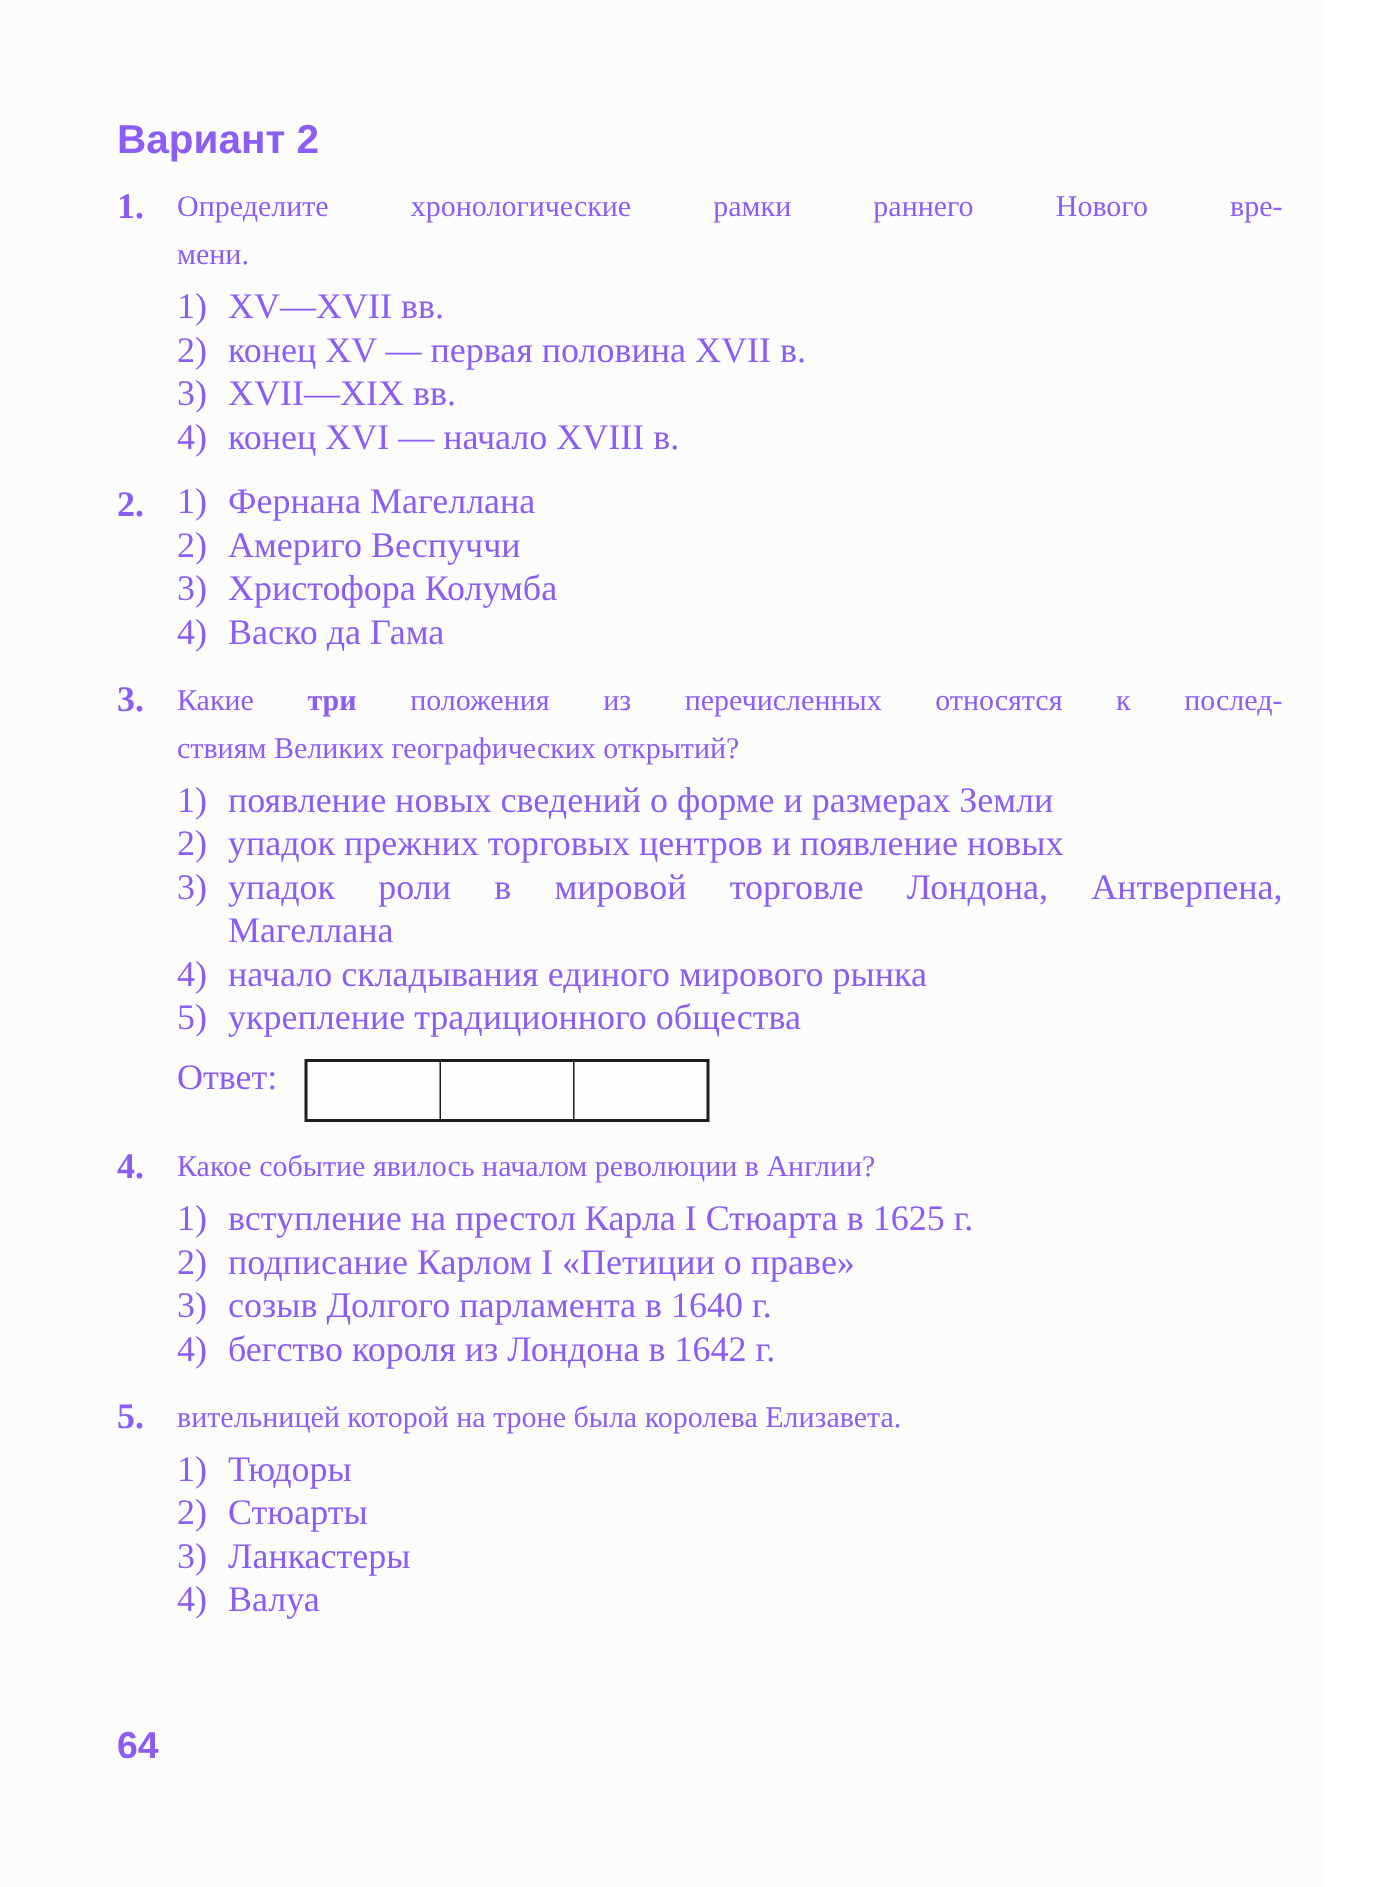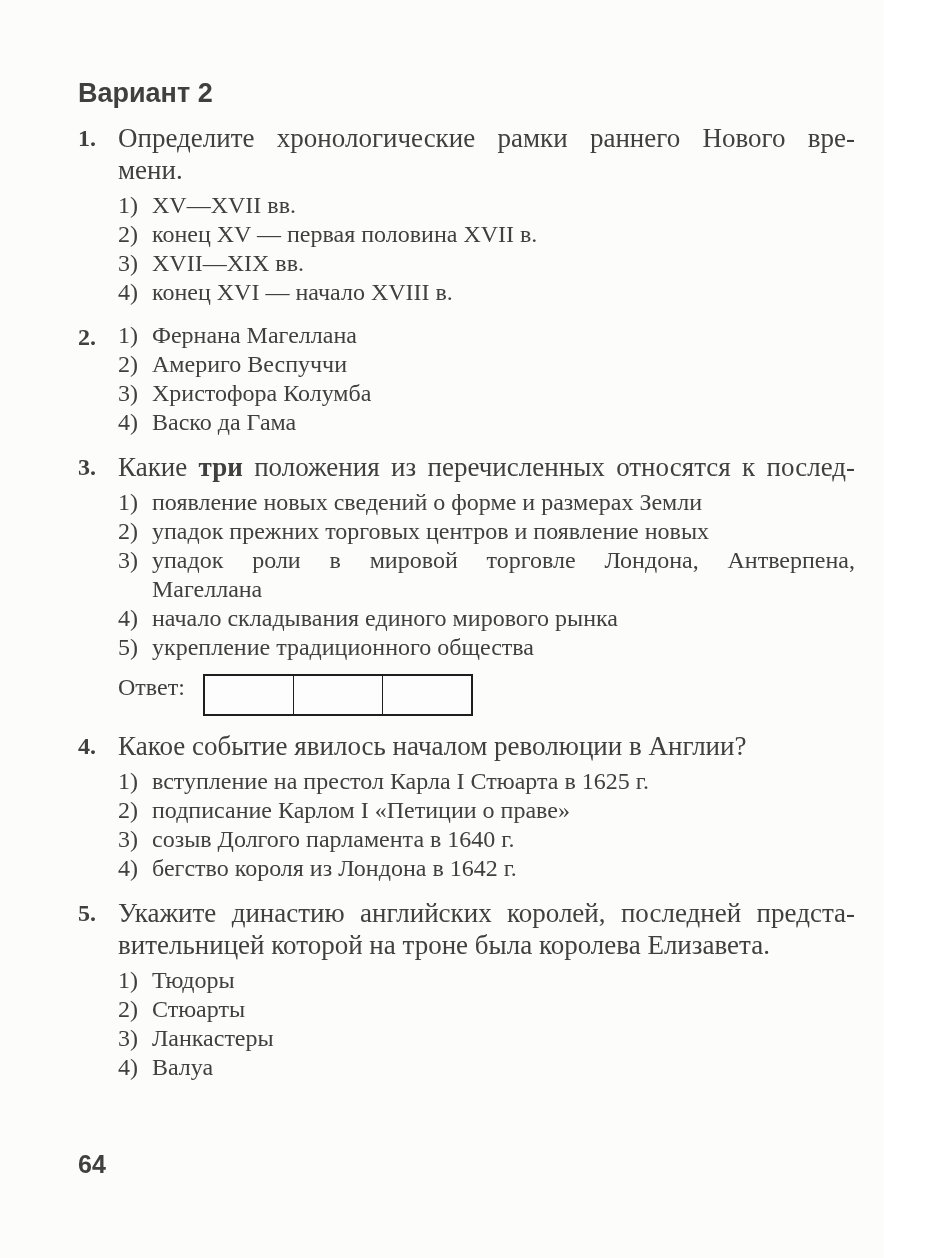--- a/index.html
+++ b/index.html
@@ -1,39 +1,39 @@
 <!DOCTYPE html>
 <html lang="ru"><head>
 <meta charset="utf-8">
 <style>
   html,body { margin:0; padding:0; background:#ffffff; }
   .page {
     position:relative;
     width:884px; height:1258px;
     background:#fcfcfb;
     font-family:"Liberation Serif", serif;
-    color:#404040;
+    color:#8b5cf6;
     overflow:hidden;
   }
   .content {
     position:absolute; left:78px; top:78px; width:777px;
   }
   .variant-title {
     font-family:"Liberation Sans", sans-serif;
     font-weight:bold;
     font-size:27px; line-height:30px;
     margin:0 0 14px 0;
     letter-spacing:0px;
   }
   .question { position:relative; padding-left:40px; margin-top:14px; width:737px; box-sizing:content-box; }
   .q-num {
     position:absolute; left:0; top:0;
     font-weight:bold; font-size:24px; line-height:32px;
   }
-  .q-text { font-size:27px; line-height:32px; width:737px; }
+  .q-text { font-size:20px; line-height:32px; width:737px; }
   .q-text .jl, .opt-body .jl { text-align:justify; text-align-last:justify; }
   .bold-word { font-weight:bold; }
   .options { margin-top:5px; }
   .option { display:flex; font-size:24px; line-height:29px; }
   .opt-n { flex:none; width:34px; }
   .opt-body { flex:1; }
   .answer-row {
     display:flex; align-items:flex-start;
     margin:12px 0 2px 40px;
   }
@@ -105,20 +105,21 @@
           <span class="opt-n">4)</span>
           <div class="opt-body">Васко да Гама</div>
         </div>
       </div>
     </section>
 
     <section class="question">
       <span class="q-num">3.</span>
       <div class="q-text">
         <div class="jl"><span>Какие </span><span class="bold-word">три</span><span> положения из перечисленных относятся к послед-</span></div>
+        <div>ствиям Великих географических открытий?</div>
       </div>
       <div class="options">
         <div class="option">
           <span class="opt-n">1)</span>
           <div class="opt-body">появление новых сведений о форме и размерах Земли</div>
         </div>
         <div class="option">
           <span class="opt-n">2)</span>
           <div class="opt-body">упадок прежних торговых центров и появление новых</div>
         </div>
@@ -170,21 +171,20 @@
         <div class="option">
           <span class="opt-n">4)</span>
           <div class="opt-body">бегство короля из Лондона в 1642 г.</div>
         </div>
       </div>
     </section>
 
     <section class="question">
       <span class="q-num">5.</span>
       <div class="q-text">
-        <div class="jl">Укажите династию английских королей, последней предста-</div>
         <div>вительницей которой на троне была королева Елизавета.</div>
       </div>
       <div class="options">
         <div class="option">
           <span class="opt-n">1)</span>
           <div class="opt-body">Тюдоры</div>
         </div>
         <div class="option">
           <span class="opt-n">2)</span>
           <div class="opt-body">Стюарты</div>

